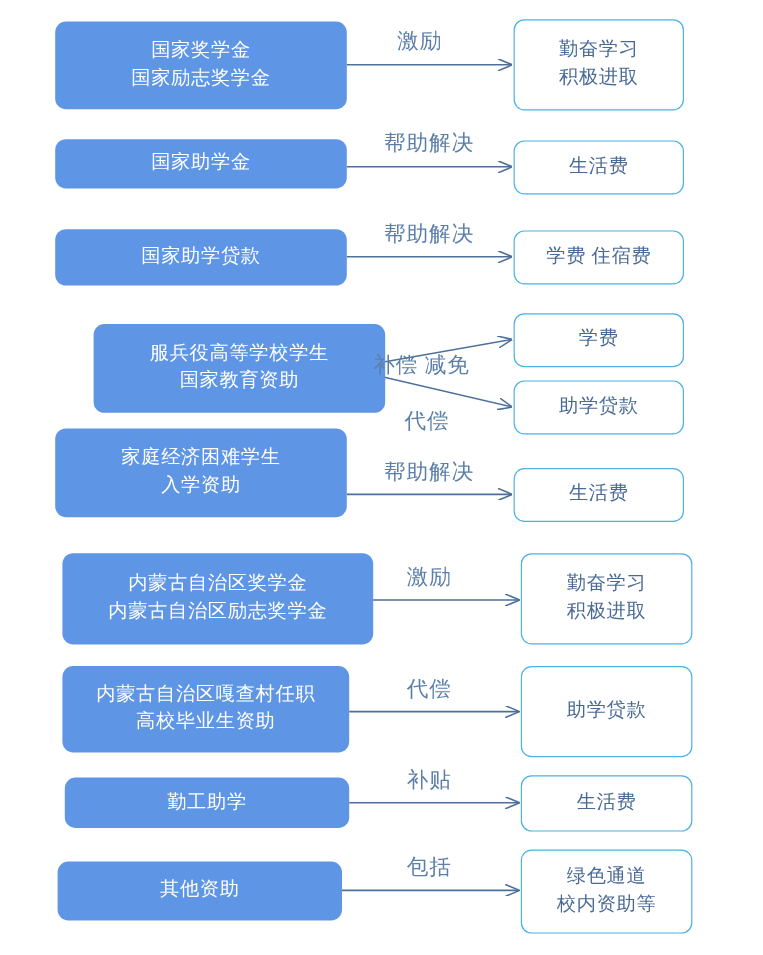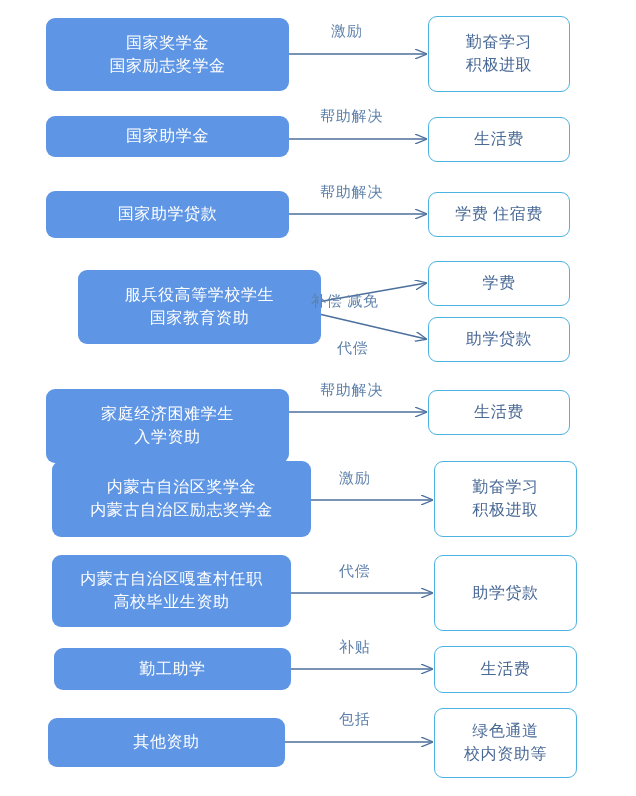--- a/index.html
+++ b/index.html
@@ -55,21 +55,21 @@
     justify-content: center;
     text-align: center;
     line-height: 1.42;
     font-size: 16px;
     letter-spacing: 0.6px;
     z-index: 3;
   }
   .edge-label {
     position: absolute;
     color: #5C7FA9;
-    font-size: 15px;
+    font-size: 18px;
     letter-spacing: 0.8px;
     white-space: nowrap;
     z-index: 4;
   }
   .box-line { display: block; }
 </style>
 </head>
 <body>
 
 <div id="diagram">
@@ -133,21 +133,21 @@
   </div>
   <div class="edge-label" style="left:311px; top:254px;margin-top:38px;">补偿  减免</div>
   <div class="dst-box" style="left:428px; top:261px; width:142px; height:45px;">
     <span class="box-line">学费</span>
   </div>
   <div class="edge-label" style="left:337px; top:339px;">代偿</div>
   <div class="dst-box" style="left:428px; top:317px; width:142px; height:45px;">
     <span class="box-line">助学贷款</span>
   </div>
 
-  <div class="src-box" style="left:46px; top:389px; width:243px; height:74px;">
+  <div class="src-box" style="left:46px; top:357px; width:243px; height:74px;">
     <span class="box-line">家庭经济困难学生</span>
     <span class="box-line">入学资助</span>
   </div>
   <div class="edge-label" style="left:320px; top:381px;">帮助解决</div>
   <div class="dst-box" style="left:428px; top:390px; width:142px; height:45px;">
     <span class="box-line">生活费</span>
   </div>
 
   <div class="src-box" style="left:52px; top:461px; width:259px; height:76px;">
     <span class="box-line">内蒙古自治区奖学金</span>

